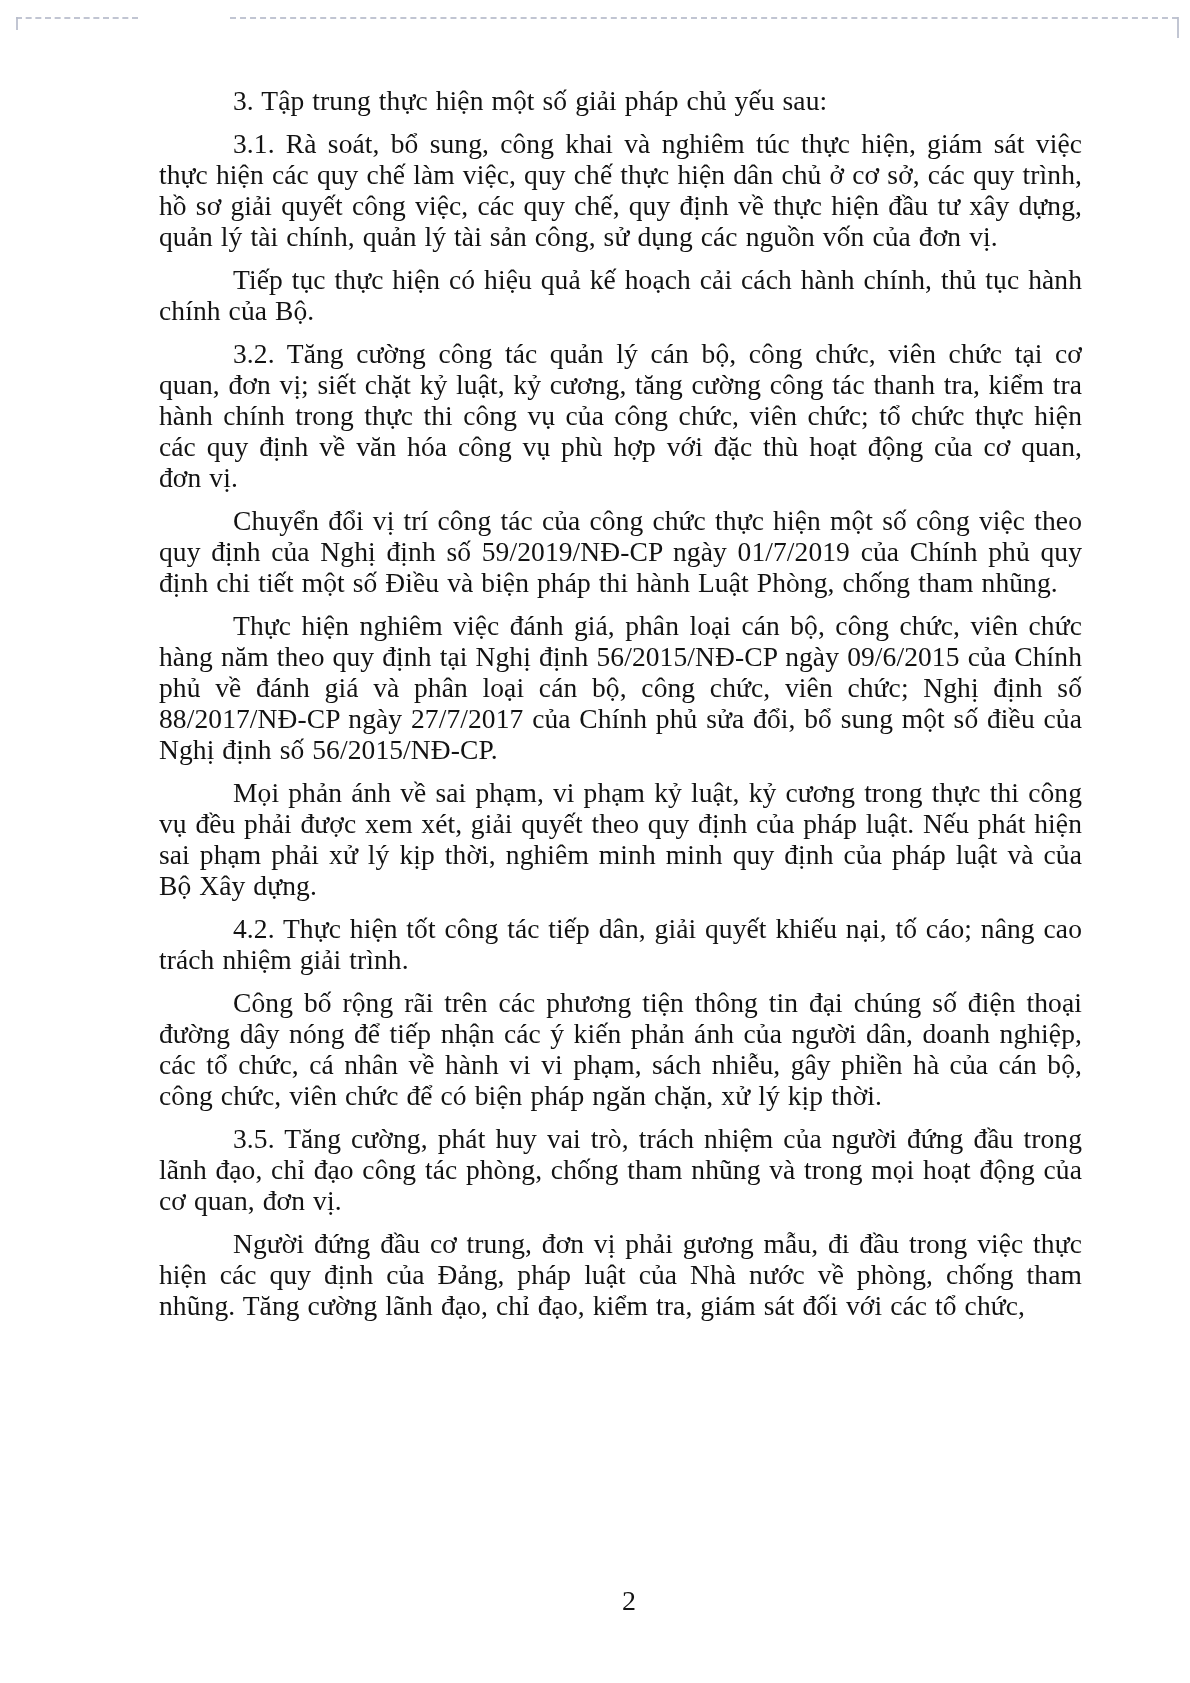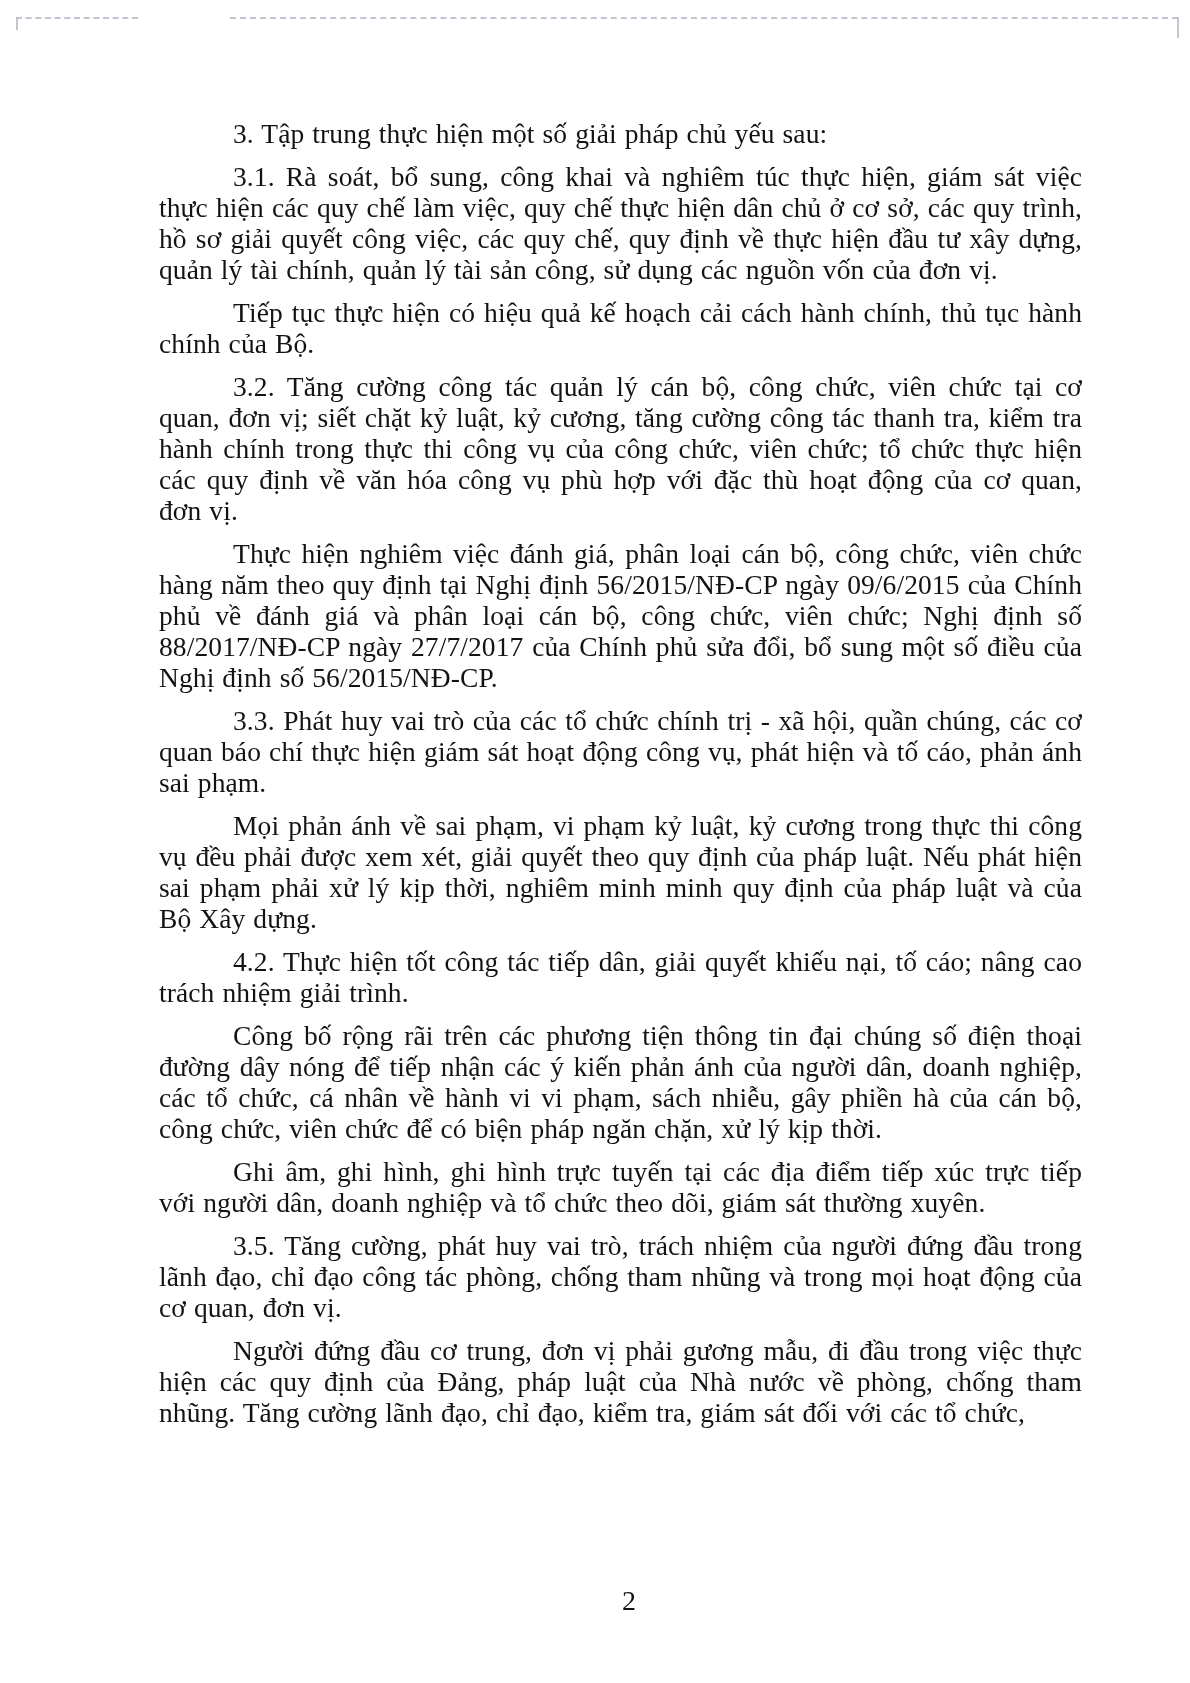--- a/index.html
+++ b/index.html
@@ -31,21 +31,21 @@
     width: 2px;
     background: #b7bccb;
     opacity: 0.85;
   }
   .artifact-tick.tick-left  { left: 16px;  top: 17px; height: 13px; }
   .artifact-tick.tick-right { left: 1177px; top: 17px; height: 21px; }
 
   .content {
     position: absolute;
     left: 159px;
-    top: 118px;
+    top: 85px;
     width: 923px;
   }
   .content p {
     margin: 0 0 12px 0;
     text-indent: 74px;
     text-align: justify;
     font-size: 27.5px;
     line-height: 31px;
     letter-spacing: 0.1px;
     word-spacing: 1px;
@@ -69,25 +69,24 @@
   <div class="artifact-seg seg-a"></div>
   <div class="artifact-seg seg-b"></div>
   <div class="artifact-tick tick-left"></div>
   <div class="artifact-tick tick-right"></div>
 
   <div class="content">
     <p>3. Tập trung thực hiện một số giải pháp chủ yếu sau:</p>
     <p>3.1. Rà soát, bổ sung, công khai và nghiêm túc thực hiện, giám sát việc thực hiện các quy chế làm việc, quy chế thực hiện dân chủ ở cơ sở, các quy trình, hồ sơ giải quyết công việc, các quy chế, quy định về thực hiện đầu tư xây dựng, quản lý tài chính, quản lý tài sản công, sử dụng các nguồn vốn của đơn vị.</p>
     <p>Tiếp tục thực hiện có hiệu quả kế hoạch cải cách hành chính, thủ tục hành chính của Bộ.</p>
     <p>3.2. Tăng cường công tác quản lý cán bộ, công chức, viên chức tại cơ quan, đơn vị; siết chặt kỷ luật, kỷ cương, tăng cường công tác thanh tra, kiểm tra hành chính trong thực thi công vụ của công chức, viên chức; tổ chức thực hiện các quy định về văn hóa công vụ phù hợp với đặc thù hoạt động của cơ quan, đơn vị.</p>
+    <p>Chuyển đổi vị trí công tác của công chức thực hiện một số công việc theo quy định của Nghị định số 59/2019/NĐ-CP ngày 01/7/2019 của Chính phủ quy định chi tiết một số Điều và biện pháp thi hành Luật Phòng, chống tham nhũng.</p>
     <p>Thực hiện nghiêm việc đánh giá, phân loại cán bộ, công chức, viên chức hàng năm theo quy định tại Nghị định 56/2015/NĐ-CP ngày 09/6/2015 của Chính phủ về đánh giá và phân loại cán bộ, công chức, viên chức; Nghị định số 88/2017/NĐ-CP ngày 27/7/2017 của Chính phủ sửa đổi, bổ sung một số điều của Nghị định số 56/2015/NĐ-CP.</p>
-    <p>3.3. Phát huy vai trò của các tổ chức chính trị - xã hội, quần chúng, các cơ quan báo chí thực hiện giám sát hoạt động công vụ, phát hiện và tố cáo, phản ánh sai phạm.</p>
     <p>Mọi phản ánh về sai phạm, vi phạm kỷ luật, kỷ cương trong thực thi công vụ đều phải được xem xét, giải quyết theo quy định của pháp luật. Nếu phát hiện sai phạm phải xử lý kịp thời, nghiêm minh minh quy định của pháp luật và của Bộ Xây dựng.</p>
     <p>4.2. Thực hiện tốt công tác tiếp dân, giải quyết khiếu nại, tố cáo; nâng cao trách nhiệm giải trình.</p>
     <p>Công bố rộng rãi trên các phương tiện thông tin đại chúng số điện thoại đường dây nóng để tiếp nhận các ý kiến phản ánh của người dân, doanh nghiệp, các tổ chức, cá nhân về hành vi vi phạm, sách nhiễu, gây phiền hà của cán bộ, công chức, viên chức để có biện pháp ngăn chặn, xử lý kịp thời.</p>
-    <p>Ghi âm, ghi hình, ghi hình trực tuyến tại các địa điểm tiếp xúc trực tiếp với người dân, doanh nghiệp và tổ chức theo dõi, giám sát thường xuyên.</p>
     <p>3.5. Tăng cường, phát huy vai trò, trách nhiệm của người đứng đầu trong lãnh đạo, chỉ đạo công tác phòng, chống tham nhũng và trong mọi hoạt động của cơ quan, đơn vị.</p>
     <p>Người đứng đầu cơ trung, đơn vị phải gương mẫu, đi đầu trong việc thực hiện các quy định của Đảng, pháp luật của Nhà nước về phòng, chống tham nhũng. Tăng cường lãnh đạo, chỉ đạo, kiểm tra, giám sát đối với các tổ chức,</p>
   </div>
 
   <div class="page-number">2</div>
 
 </div>
 
 </body></html>

